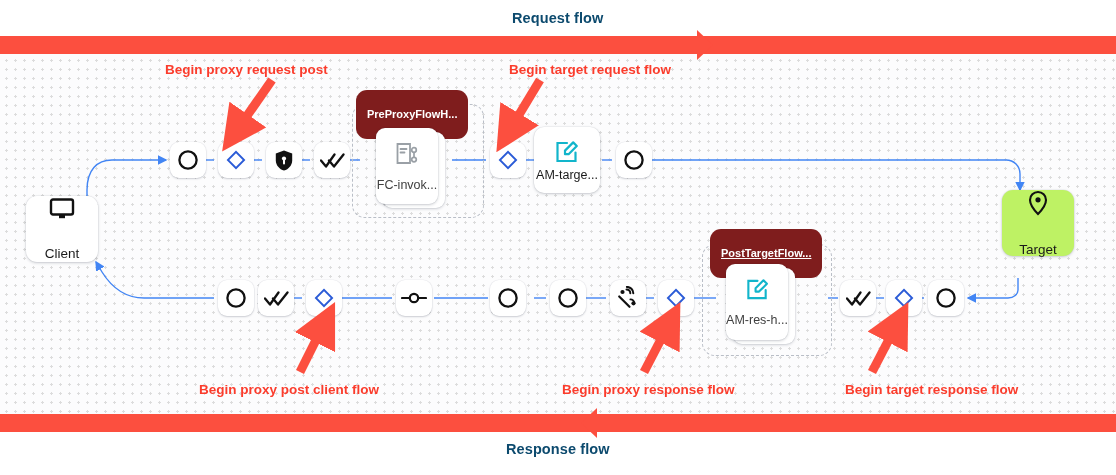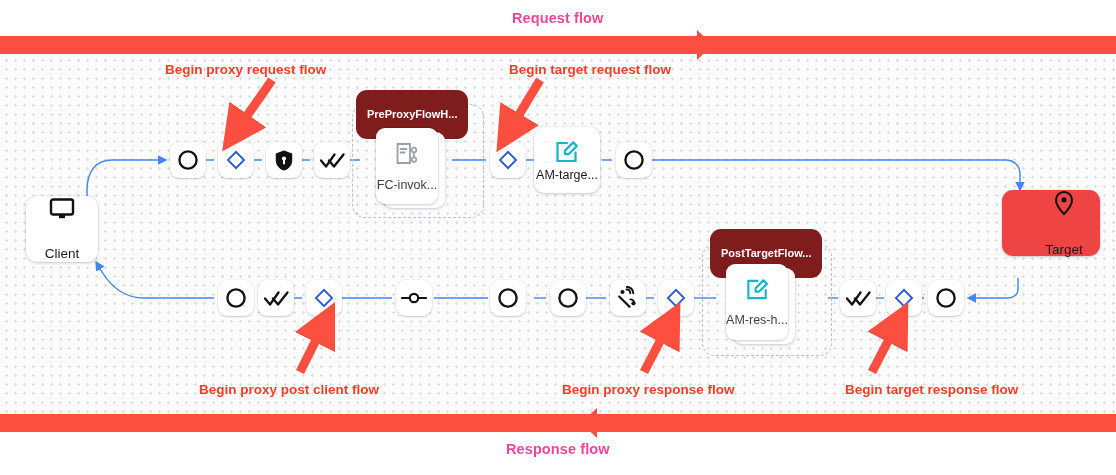--- a/index.html
+++ b/index.html
@@ -6,21 +6,21 @@
   body{font-family:"Liberation Sans","DejaVu Sans",sans-serif;}
   #stage{position:relative;width:1116px;height:475px;overflow:hidden;background:#fff;}
 
   
   .flowbar{position:absolute;left:0;width:1116px;height:18px;background:#fc4f3f;}
   #request-bar{top:36px;}
   #response-bar{top:414px;}
   .bar-chevron{position:absolute;width:0;height:0;}
   #req-chevron{top:30px;left:697px;border-top:15px solid transparent;border-bottom:15px solid transparent;border-left:16px solid #fc4f3f;}
   #res-chevron{top:408px;left:581px;border-top:15px solid transparent;border-bottom:15px solid transparent;border-right:16px solid #fc4f3f;}
-  .bar-label{position:absolute;color:#ec4899;font-weight:bold;font-size:14.5px;letter-spacing:.1px;white-space:nowrap;}
+  .bar-label{position:absolute;color:#0c4a6e;font-weight:bold;font-size:14.5px;letter-spacing:.1px;white-space:nowrap;}
   #request-label{top:10px;left:512px;}
   #response-label{top:441px;left:506px;}
 
   
   #canvas{position:absolute;left:0;top:54px;width:1116px;height:360px;
     background-color:#fcfcfd;
     background-image:radial-gradient(#dcdcdc 1.1px, transparent 1.2px);
     background-size:9px 9px;background-position:2px 2px;}
 
   
@@ -36,21 +36,21 @@
   .bignode{position:absolute;width:66px;height:66px;background:#fff;border-radius:10px;
     box-shadow:0 1px 3px rgba(30,40,60,.22),0 0 0 .5px rgba(30,40,60,.07);
     display:flex;flex-direction:column;align-items:center;justify-content:center;}
   .bignode .lbl{font-size:12.5px;color:#1a1a1a;line-height:1;}
 
   .endpoint{position:absolute;width:72px;height:66px;border-radius:11px;
     display:flex;flex-direction:column;align-items:center;justify-content:center;gap:23px;
     box-shadow:0 1px 3px rgba(30,40,60,.22),0 0 0 .5px rgba(30,40,60,.07);}
   .endpoint .lbl{font-size:13.5px;color:#1a1a1a;line-height:1;}
   #client-node{background:#fff;}
-  #target-node{background:#ef4444;padding-left:26px;}
+  #target-node{background:#bef264;}
 
   
   .stackcard{position:absolute;width:66px;height:80px;}
   .stackcard .back{position:absolute;left:7px;top:4px;width:62px;height:76px;background:#fff;border-radius:9px;
     box-shadow:0 1px 3px rgba(30,40,60,.20),0 0 0 .5px rgba(30,40,60,.07);}
   .stackcard .front{position:absolute;left:0;top:0;width:62px;height:76px;background:#fff;border-radius:9px;
     box-shadow:0 1px 3px rgba(30,40,60,.22),0 0 0 .5px rgba(30,40,60,.07);
     display:flex;flex-direction:column;align-items:center;justify-content:center;gap:8px;}
   .stackcard .lbl{font-size:12.5px;color:#404040;line-height:1;}
 
@@ -290,21 +290,21 @@
   </div>
   <div class="node small" style="left:928px;top:280px;">
     <span>
       <svg width="22" height="22" viewBox="0 0 22 22">
           <circle cx="11" cy="11" r="8.6" fill="none" stroke="#111" stroke-width="2.3"></circle>
         </svg>
     </span>
   </div>
 
   <div class="group" style="left:702px;top:244px;width:128px;height:110px;"></div>
-  <div class="group-pill" style="left:710px;top:229px;">PostTargetFlow...</div>
+  <div class="group-pill" style="left:710px;top:229px;text-decoration:underline;">PostTargetFlow...</div>
   <div class="stackcard" style="left:726px;top:264px;text-align:right;">
     <div class="back"></div>
     <div class="front">
       <span>
         <svg width="25" height="25" viewBox="0 0 26 26">
           <path d="M21.5,13.5 L21.5,22 L3.5,22 L3.5,4 L13,4" fill="none" stroke="#12b5cb" stroke-width="2.2" stroke-linecap="round"></path>
           <path d="M11,15.2 L11,11.6 L19.2,3.4 L22.8,7 L14.6,15.2 Z" fill="none" stroke="#12b5cb" stroke-width="2.2" stroke-linejoin="round"></path>
         </svg>
       </span>
       <span class="lbl">AM-res-h...</span>
@@ -319,19 +319,19 @@
     </defs>
     <g stroke="#fc4f3f" stroke-width="9" fill="none" marker-end="url(#rah)" stroke-linecap="butt">
       <path d="M272,80 L235,133"></path>
       <path d="M540,80 L508,133"></path>
       <path d="M300,372 L325,322"></path>
       <path d="M644,372 L670,322"></path>
       <path d="M872,372 L898,322"></path>
     </g>
   </svg>
 
-  <div class="anno" style="left:165px;top:62px;">Begin proxy request flow</div>
+  <div class="anno" style="left:165px;top:62px;">Begin proxy request post</div>
   <div class="anno" style="left:199px;top:382px;">Begin proxy post client flow</div>
   <div class="anno" style="left:509px;top:62px;">Begin target request flow</div>
   <div class="anno" style="left:562px;top:382px;">Begin proxy response flow</div>
   <div class="anno" style="left:845px;top:382px;">Begin target response flow</div>
 
 </div>
 
 </body></html>

